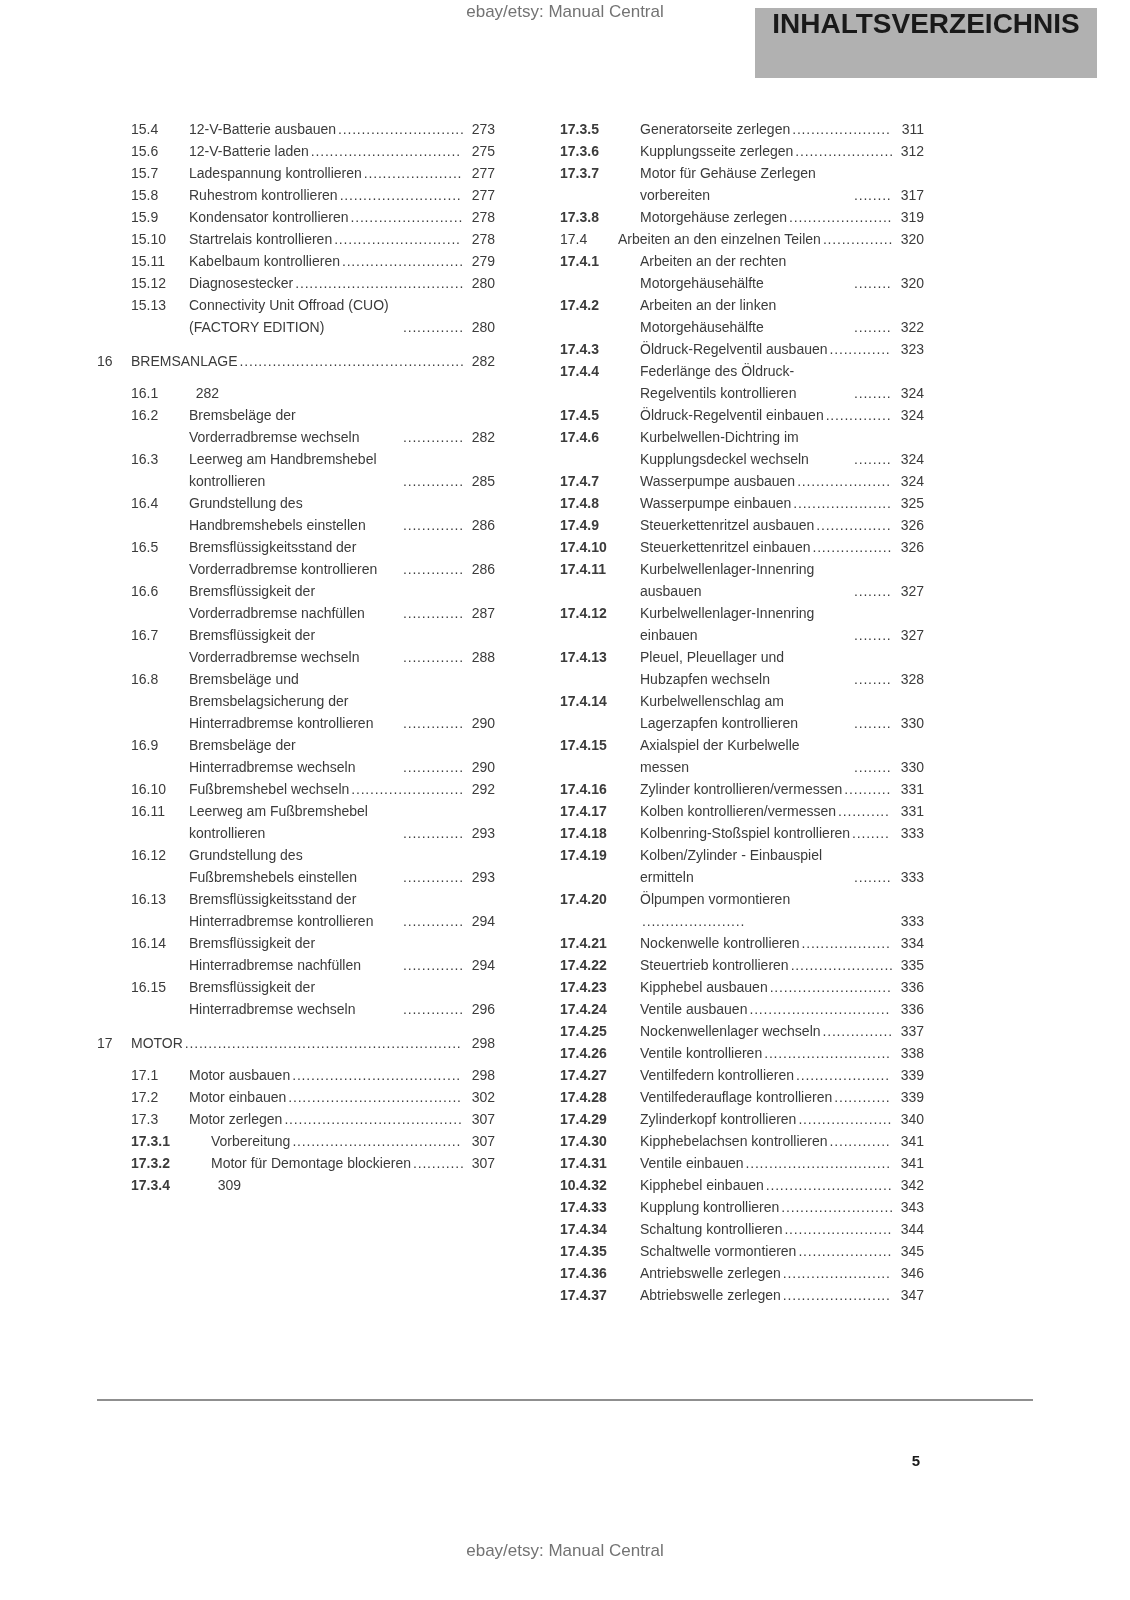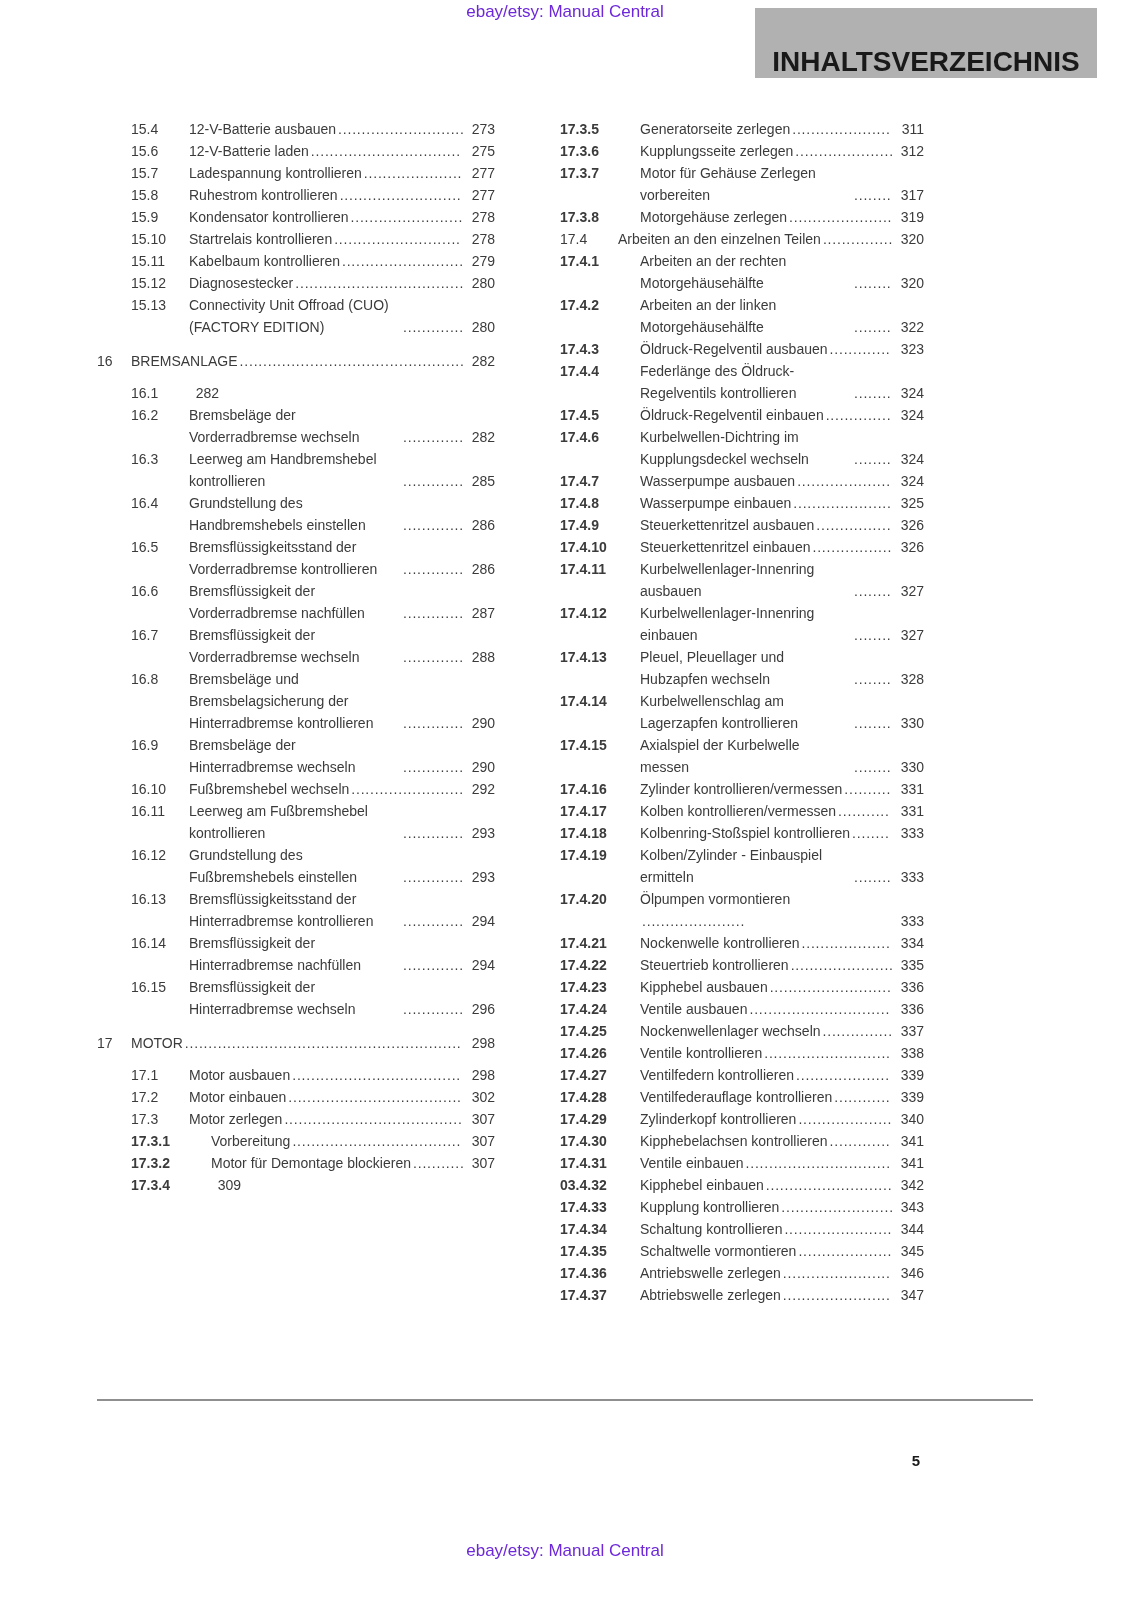--- a/index.html
+++ b/index.html
@@ -8,27 +8,27 @@
     position:relative;
     width:1130px; height:1600px;
     margin:0 auto;
     background:#ffffff;
     font-family:"Liberation Sans","DejaVu Sans",sans-serif;
     color:#3b3b3b;
     overflow:hidden;
   }
   .watermark {
     position:absolute; left:0; width:100%;
-    text-align:center; font-size:17px; color:#6d28d9;
+    text-align:center; font-size:17px; color:#737373;
   }
   .wm-top { top:2px; }
   .wm-bottom { top:1541px; }
   .title-box {
     position:absolute; top:8px; left:755px; width:342px; height:70px;
-    display:flex; align-items:flex-end; justify-content:center;
+    display:flex; align-items:flex-start; justify-content:center;
     font-weight:700; font-size:28px; color:#191919;
     background:#b1b1b1;
   }
   .col {
     position:absolute; top:118px; width:398px;
     font-size:14px; line-height:22px;
   }
   .col-left  { left:97px; }
   .col-right { left:526px; }
   .toc-row { display:flex; align-items:flex-start; }
@@ -398,21 +398,21 @@
         <span class="num">17.4.30</span>
         <span class="fill"><span class="t">Kipphebelachsen kontrollieren</span><span class="dots">.............</span></span>
         <span class="pg">341</span>
       </div>
       <div class="toc-row level-3">
         <span class="num">17.4.31</span>
         <span class="fill"><span class="t">Ventile einbauen</span><span class="dots">...............................</span></span>
         <span class="pg">341</span>
       </div>
       <div class="toc-row level-3">
-        <span class="num">03.4.32</span>
+        <span class="num">10.4.32</span>
         <span class="fill"><span class="t">Kipphebel einbauen</span><span class="dots">...........................</span></span>
         <span class="pg">342</span>
       </div>
       <div class="toc-row level-3">
         <span class="num">17.4.33</span>
         <span class="fill"><span class="t">Kupplung kontrollieren</span><span class="dots">........................</span></span>
         <span class="pg">343</span>
       </div>
       <div class="toc-row level-3">
         <span class="num">17.4.34</span>

